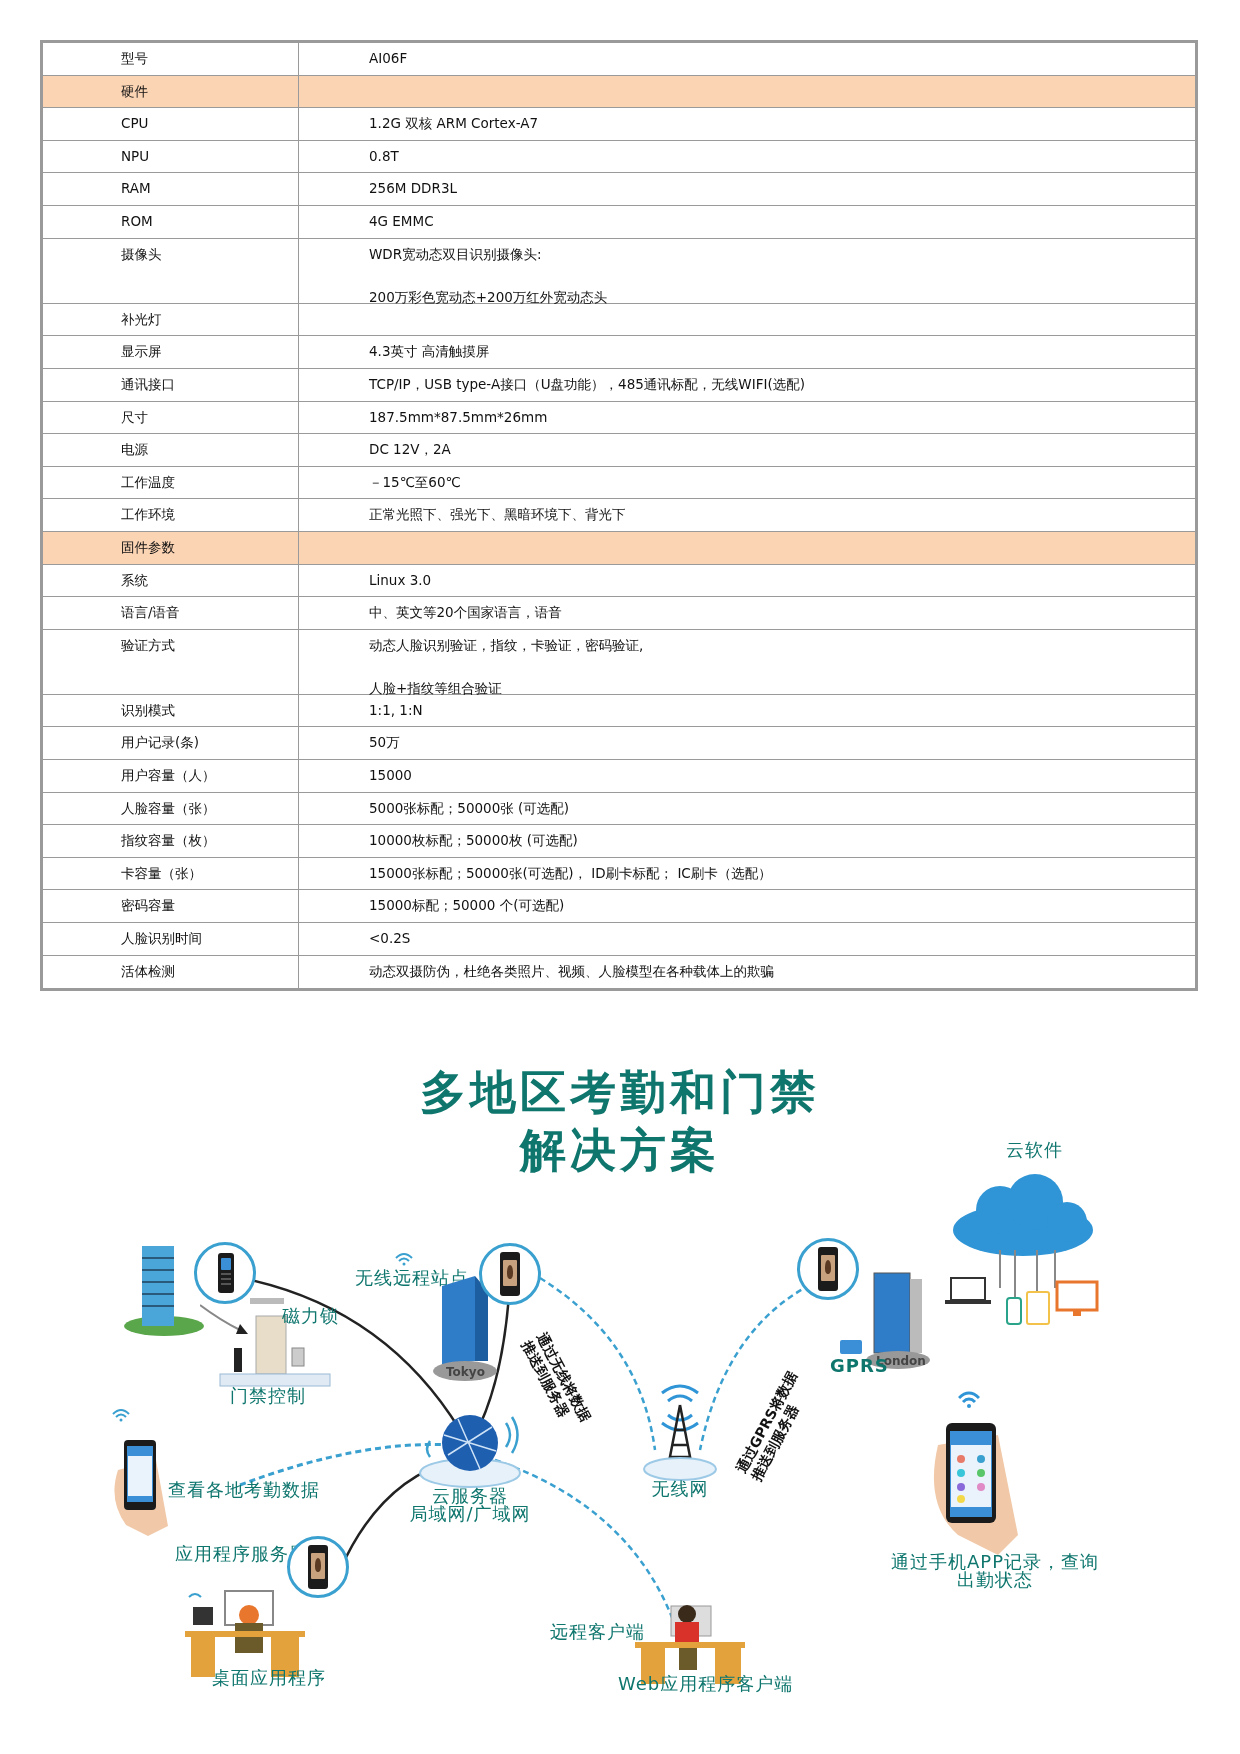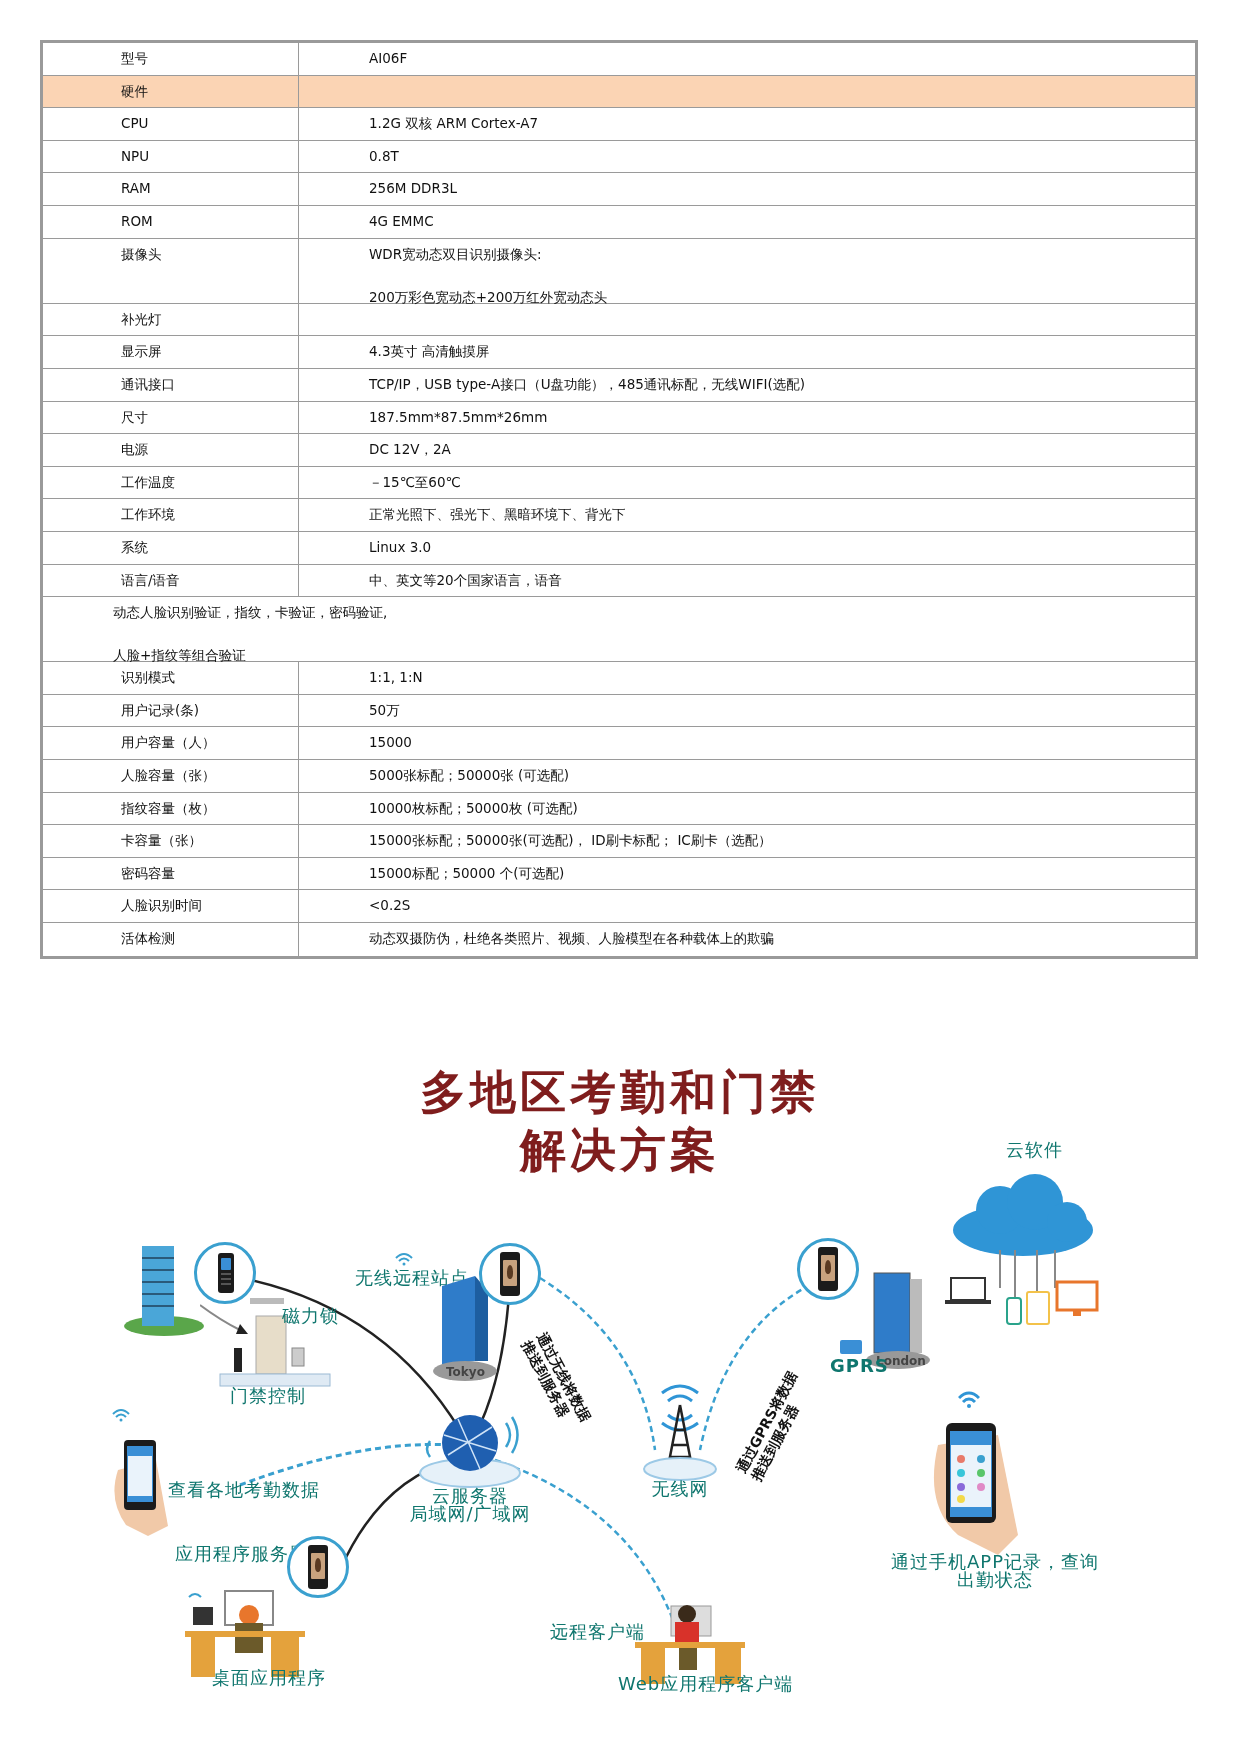--- a/index.html
+++ b/index.html
@@ -14,21 +14,21 @@
   .spec-row.tall { height:65.2px; }
   .spec-row.section { background:#fbd4b4; }
   .spec-key { width:256px; border-right:1.5px solid #9a9a9a; box-sizing:border-box;
               padding-left:78px; font-size:13.5px; line-height:30px; }
   .spec-val { flex:1; padding-left:34px; font-size:13.5px; line-height:30px; }
   .spec-val div { height:43px; line-height:30px;margin-left:36px; }
 
   
   .diagram { position:absolute; left:0; top:1030px; width:1240px; height:724px; }
   .title { position:absolute; left:0; width:1240px; text-align:center;
-           font-weight:bold; font-size:46px; letter-spacing:4px; color:#7f1d1d; }
+           font-weight:bold; font-size:46px; letter-spacing:4px; color:#0f766e; }
   .lbl { position:absolute; font-size:18px; white-space:nowrap; color:#0f766e; letter-spacing:1px; }
   .lbl.c { transform:translateX(-50%); text-align:center; }
   .rot { position:absolute; font-size:14px; font-weight:bold; color:#111; line-height:17px; white-space:nowrap; }
   svg.wires { position:absolute; left:0; top:0; }
   .circle-dev { position:absolute; width:62px; height:62px; border:3px solid #3aa0cf;
                 border-radius:50%; background:#fff; box-sizing:border-box; }
   .term { position:absolute; background:#1b1b1b; border-radius:3px; }
   .term .screen { position:absolute; left:3px; right:3px; top:8px; bottom:10px; background:#c8a27e; border-radius:1px; }
   .term .face { position:absolute; left:4px; right:4px; top:5px; height:14px; border-radius:50% 50% 40% 40%; background:#5a3a22; }
   .term.fp .screen { background:#3a8fd6; top:5px; bottom:auto; height:12px; }
@@ -114,33 +114,40 @@
       <div class="spec-val">
         <div>－15℃至60℃</div>
       </div>
     </div>
     <div class="spec-row">
       <div class="spec-key">工作环境</div>
       <div class="spec-val">
         <div>正常光照下、强光下、黑暗环境下、背光下</div>
       </div>
     </div>
+    <div class="spec-row section">
+      <div class="spec-key">固件参数</div>
+      <div class="spec-val">
+        <div></div>
+      </div>
+    </div>
     <div class="spec-row">
       <div class="spec-key">系统</div>
       <div class="spec-val">
         <div>Linux 3.0</div>
       </div>
     </div>
     <div class="spec-row">
       <div class="spec-key">语言/语音</div>
       <div class="spec-val">
         <div>中、英文等20个国家语言，语音</div>
       </div>
     </div>
     <div class="spec-row tall">
+      <div class="spec-key">验证方式</div>
       <div class="spec-val">
         <div>动态人脸识别验证，指纹，卡验证，密码验证,</div>
         <div>人脸+指纹等组合验证</div>
       </div>
     </div>
     <div class="spec-row">
       <div class="spec-key">识别模式</div>
       <div class="spec-val">
         <div>1:1, 1:N</div>
       </div>

